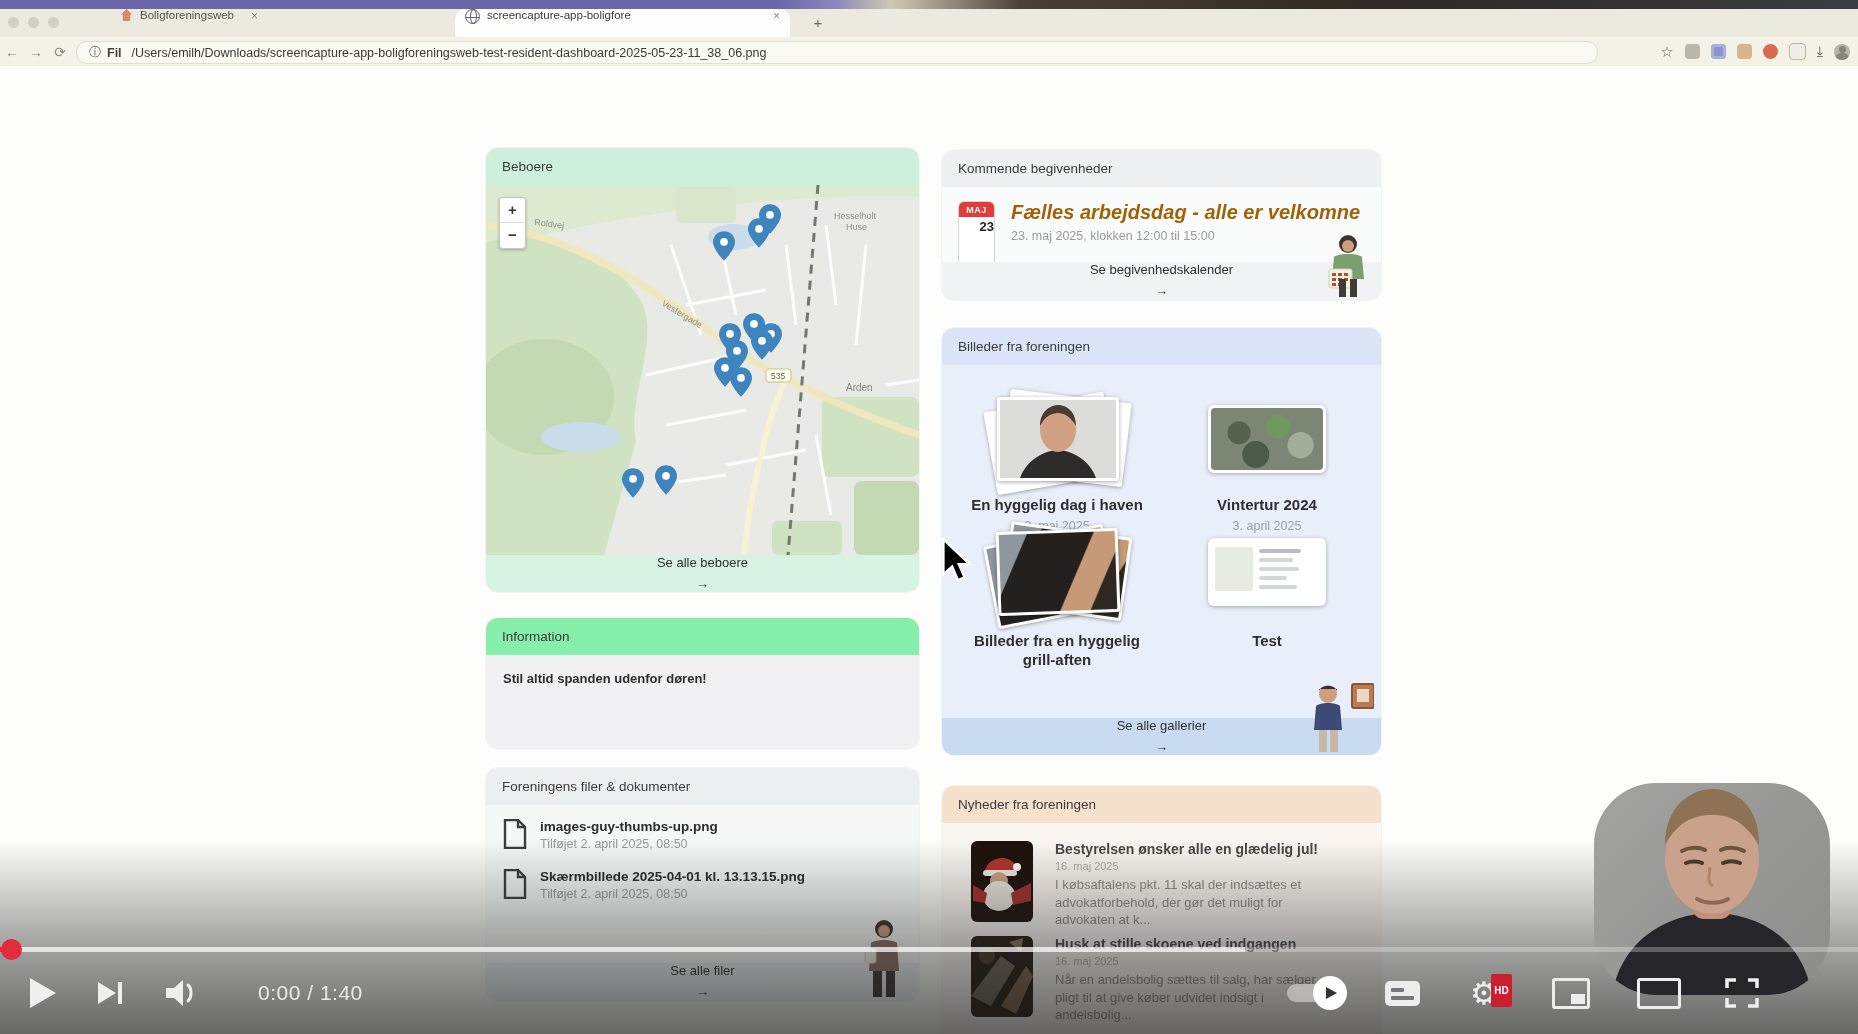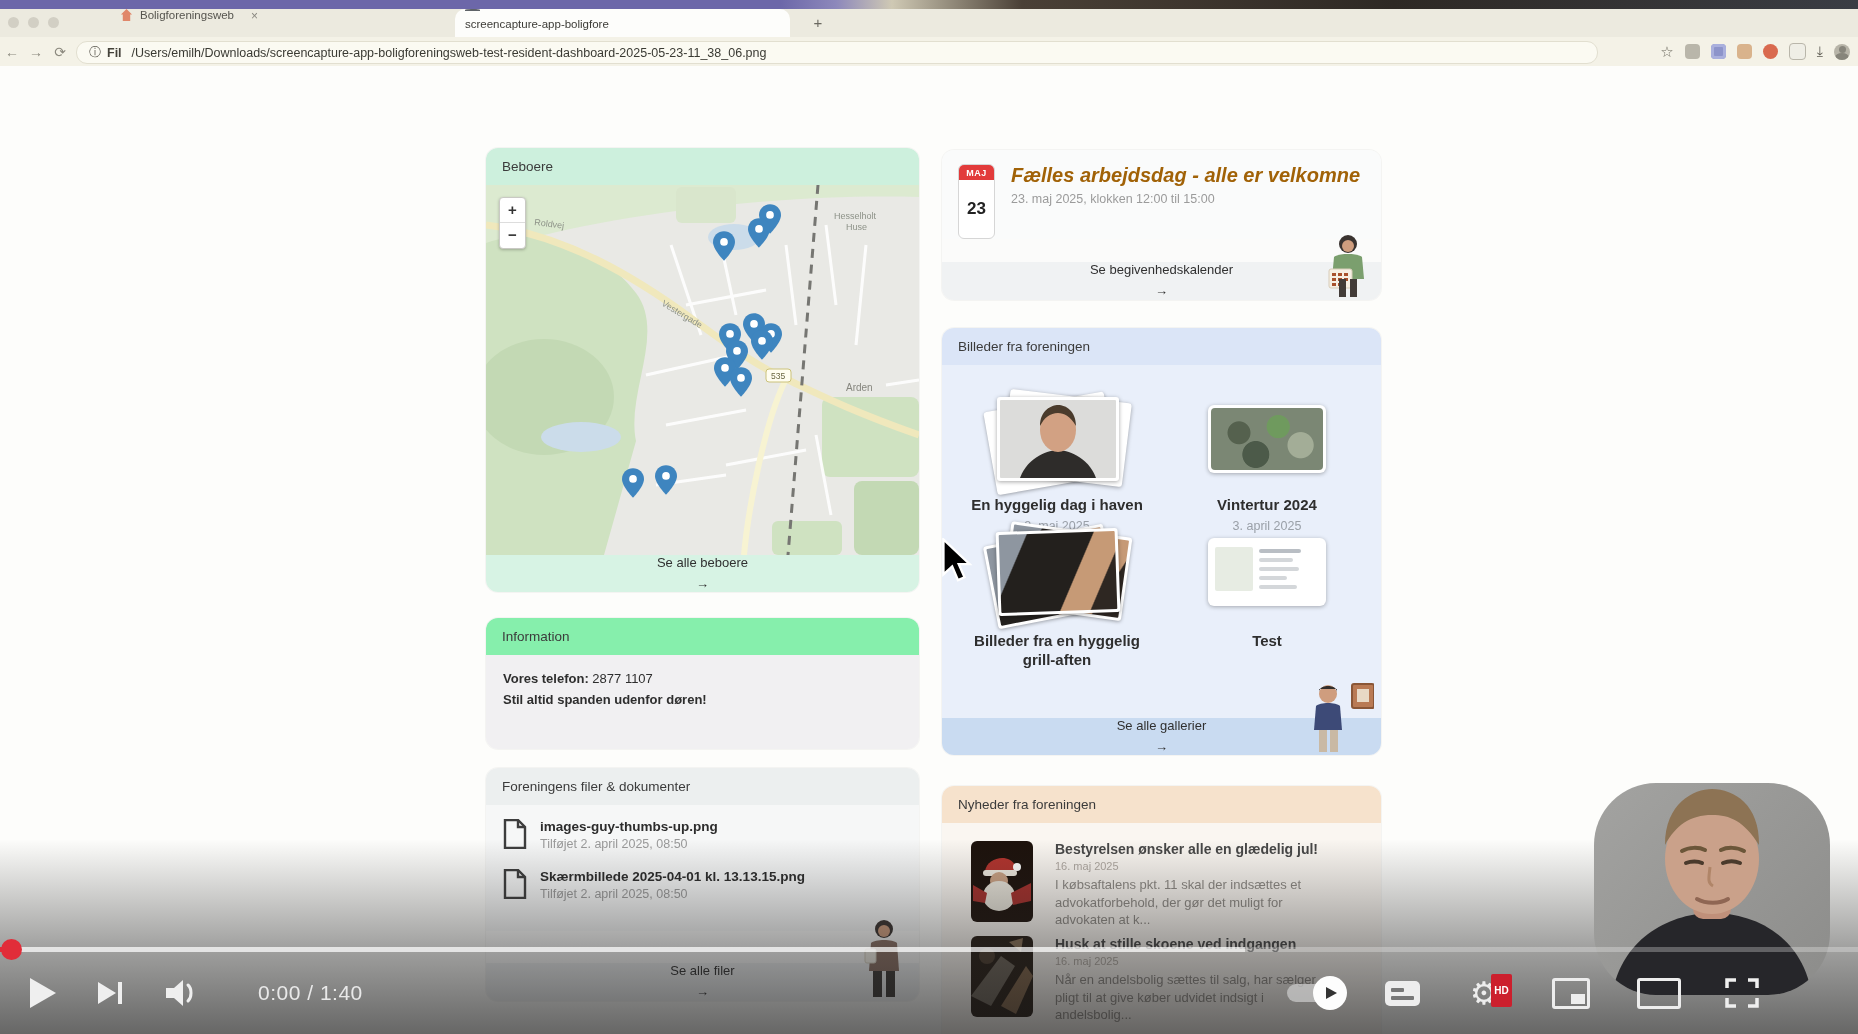--- a/index.html
+++ b/index.html
@@ -4,21 +4,21 @@
 <style>
   html,body{margin:0;padding:0;background:#000;}
   .stage{position:relative;width:1858px;height:1034px;overflow:hidden;background:#fdfdfb;
          font-family:"Liberation Sans",sans-serif;color:#2b2b2b;}
   
   .top-strip{position:absolute;top:0;left:0;width:100%;height:9px;
     background:linear-gradient(90deg,#6c67a9 0%,#6c67a9 42%,#8d88bb 45%,#cfc9b4 48%,#4a4036 55%,#2e2924 75%,#3a3d44 100%);}
   .tabbar{position:absolute;top:9px;left:0;width:100%;height:28px;background:#eceadf;}
   .tdot{position:absolute;top:8px;width:11px;height:11px;border-radius:50%;background:#d2cfc4;}
   .tab{position:absolute;top:0;height:28px;display:flex;align-items:flex-start;gap:7px;padding:0 10px;font-size:11.5px;color:#55544e;}
-  .tab.active{background:#fdfdfb;border-radius:10px 10px 0 0;color:#3c3b36;flex-direction:column;}
+  .tab.active{background:#fdfdfb;border-radius:10px 10px 0 0;color:#3c3b36;}
   .tab .close{margin-left:10px;color:#8a8880;font-size:12px;}
   .fav-house{width:13px;height:13px;}
   .globe{width:13px;height:13px;border-radius:50%;border:1.5px solid #5f6368;position:relative;}
   .globe:before{content:"";position:absolute;left:50%;top:-1px;bottom:-1px;width:5px;margin-left:-3px;border:1.5px solid #5f6368;border-radius:50%;}
   .globe:after{content:"";position:absolute;left:-1px;right:-1px;top:50%;height:0;border-top:1.5px solid #5f6368;}
   .newtab{position:absolute;top:4px;left:808px;width:20px;height:20px;text-align:center;line-height:20px;color:#6a6860;font-size:15px;}
   .toolbar{position:absolute;top:37px;left:0;width:100%;height:29px;background:#f4f2e7;display:flex;align-items:center;}
   .navic{color:#8b897e;font-size:14px;width:24px;text-align:center;}
   .urlpill{position:absolute;left:76px;top:4px;width:1520px;height:21px;border-radius:11px;background:#fbfaf2;
            border:1px solid #e2dfd0;display:flex;align-items:center;font-size:12.5px;color:#3a3a33;}
@@ -53,21 +53,21 @@
   
   .mapwrap{position:absolute;left:0;top:37px;width:433px;height:370px;background:#e9e9e5;}
   .zoomctl{position:absolute;left:13px;top:12px;width:25px;height:50px;background:#fff;border:1px solid #c9c9c4;border-radius:4px;
            box-shadow:0 1px 3px rgba(0,0,0,.25);z-index:5;}
   .zoomctl .zi,.zoomctl .zo{height:24px;text-align:center;line-height:24px;font-size:15px;font-weight:bold;color:#333;}
   .zoomctl .zi{border-bottom:1px solid #ddd;}
   .pin{position:absolute;z-index:3;}
   
   .datebadge{width:35px;border-radius:6px;overflow:hidden;border:1px solid #d6d6d6;background:#fff;text-align:center;flex:none;}
   .datebadge .mo{background:#e23b3b;color:#fff;font-size:9px;font-weight:bold;padding:2.5px 0;letter-spacing:.5px;}
-  .datebadge .day{font-size:17px;font-weight:bold;color:#222;padding:19px 0 4px;}
+  .datebadge .day{font-size:13px;font-weight:bold;color:#222;padding:2px 0 4px;text-align:right;}
   .ev-title{font-size:20px;font-weight:bold;color:#a16207;font-style:italic;}
   .ev-time{font-size:12.5px;color:#9b9b9b;margin-top:5px;}
   
   .gitem{position:absolute;width:206px;text-align:center;}
   .gthumb-area{display:flex;align-items:center;justify-content:center;}
   .gtitle{font-size:15px;font-weight:bold;color:#2e2e2e;line-height:19px;}
   .gdate{font-size:12.5px;color:#9aa0a8;margin-top:5px;}
   .stack{position:relative;width:148px;height:100px;}
   .ph{position:absolute;left:14px;top:8px;width:116px;height:78px;background:#fff;border-radius:3px;
       box-shadow:0 1px 4px rgba(0,0,0,.35);padding:3px;}
@@ -289,22 +289,20 @@
       </div>
       <div class="cfoot" style="background:#d7f3e4">
         <span>Se alle beboere</span>
         <span class="arrow">→</span>
       </div>
     </div>
 
     <div class="card" style="left:486px;top:552px;width:433px;height:131px">
       <div class="chead" style="background:#86efac">Information</div>
       <div class="info-body" style="background:#f1f0f2;height:94px">
-        <div><b>Vores telefon:</b>
-          <span>2877 1107</span></div>
         <div><b>Stil altid spanden udenfor døren!</b></div>
       </div>
     </div>
 
     <div class="card" style="left:486px;top:702px;width:433px;height:233px">
       <div class="chead" style="background:#ecefef">Foreningens filer &amp; dokumenter</div>
       <div style="background:#f6f7f7;height:121px;padding-top:5px">
         <div class="frow">
           <svg width="24" height="30" viewBox="0 0 24 30">
               <path d="M2 1 h13 l7 7 v21 h-20 z" fill="none" stroke="#3d3d3d" stroke-width="2.4"></path>
@@ -334,20 +332,21 @@
         <circle cx="21" cy="10" r="9" fill="#3a3330"></circle>
           <circle cx="21" cy="12" r="6" fill="#cf9d7e"></circle>
         <path d="M8 24 C12 20 30 20 34 24 L36 52 L6 52 Z" fill="#8a6f63"></path>
         <rect x="2" y="30" width="11" height="14" rx="2" fill="#f6f3ea" stroke="#d8d2c2"></rect>
         <rect x="10" y="52" width="9" height="26" fill="#3b3734"></rect>
           <rect x="23" y="52" width="9" height="26" fill="#3b3734"></rect>
       </svg>
     </div>
 
     <div class="card" style="left:942px;top:84px;width:439px;height:150px">
+      <div class="chead" style="background:#eef0f1">Kommende begivenheder</div>
       <div style="background:#fafbfb;height:75px;display:flex;gap:16px;padding:14px 0 0 16px">
         <div class="datebadge">
           <div class="mo">MAJ</div>
           <div class="day">23</div>
         </div>
         <div>
           <div class="ev-title">Fælles arbejdsdag - alle er velkomne</div>
           <div class="ev-time">23. maj 2025, klokken 12:00 til 15:00</div>
         </div>
       </div>

